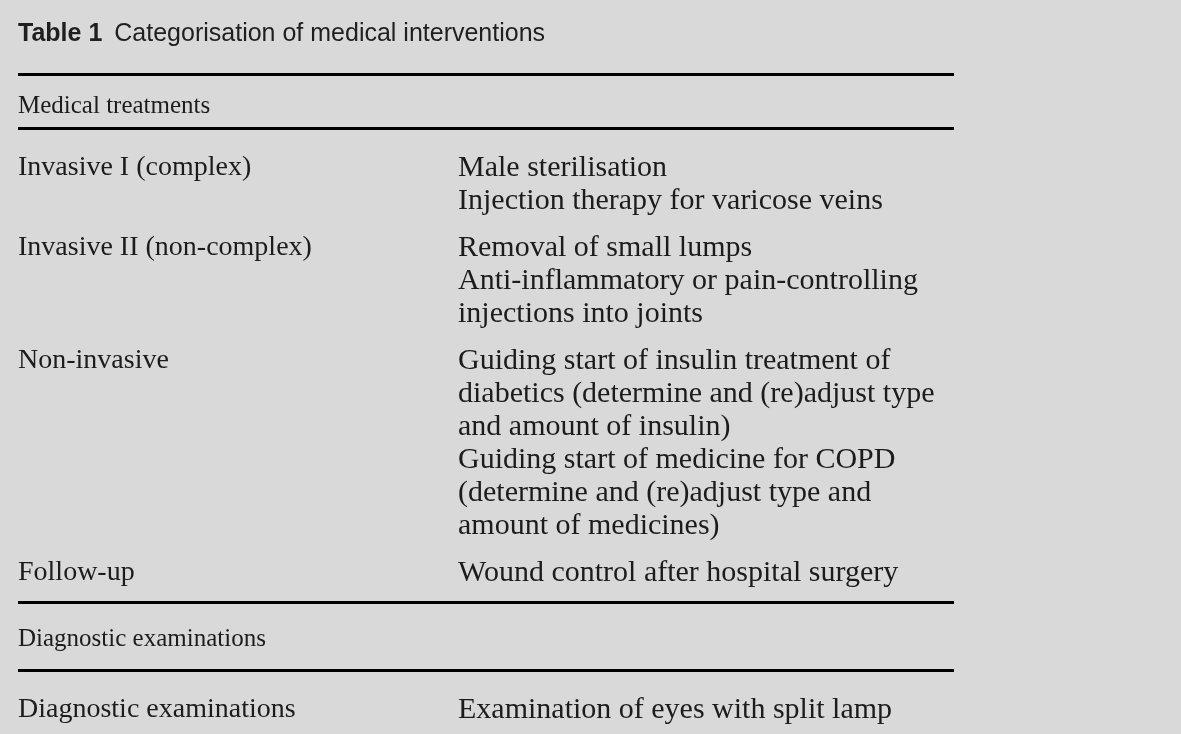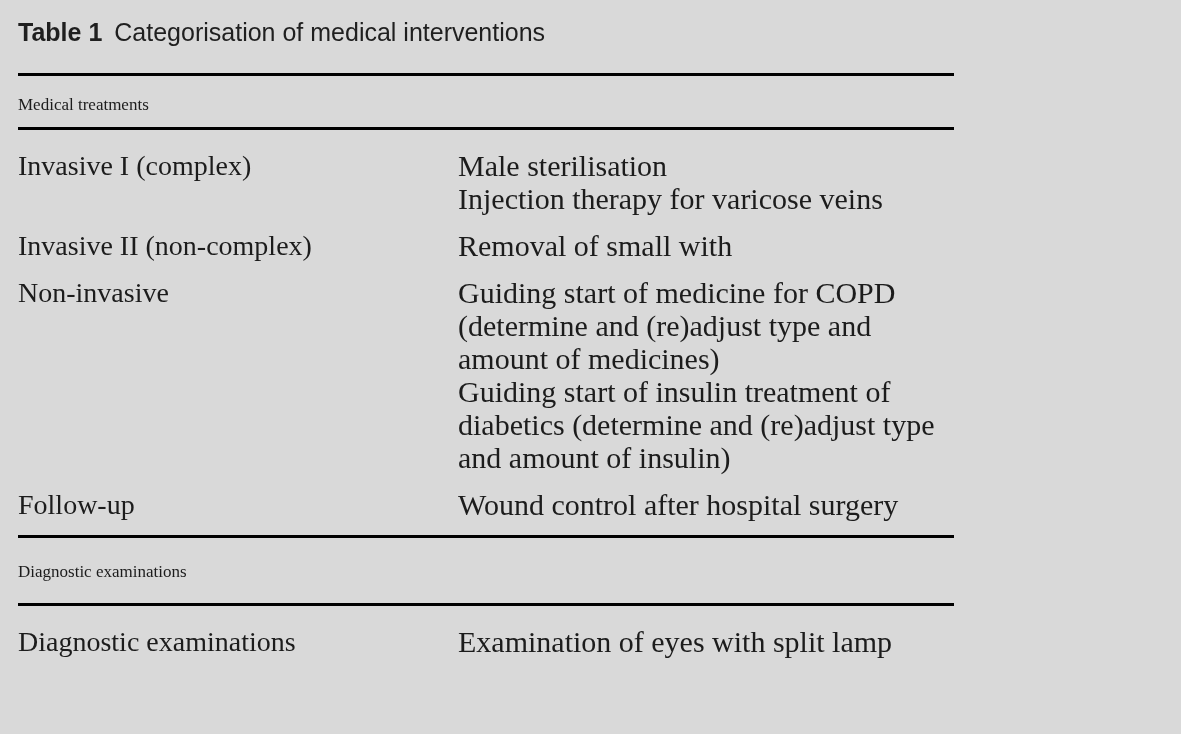--- a/index.html
+++ b/index.html
@@ -34,21 +34,21 @@
     margin-right: 12px;
   }
   
   .rule {
     height: 0;
     border-top: 3px solid #000;
   }
   .rule-top { margin-top: 25px; }
   
   .section-header {
-    font-size: 17px;
+    font-size: 25px;
     line-height: 33px;
     padding: 12px 0 6px 0;
   }
   .section-header-2 {
     padding: 17px 0 15px 0;
   }
   
   .tbody {
     padding-top: 19px;
   }
@@ -93,29 +93,30 @@
       <div class="col-category">Invasive I (complex)</div>
       <div class="col-items">
         <span class="item">Male sterilisation</span>
         <span class="item">Injection therapy for varicose veins</span>
       </div>
     </div>
 
     <div class="row">
       <div class="col-category">Invasive II (non-complex)</div>
       <div class="col-items">
-        <span class="item">Removal of small with</span>
+        <span class="item">Removal of small lumps</span>
+        <span class="item">Anti-inflammatory or pain-controlling injections into joints</span>
       </div>
     </div>
 
     <div class="row">
       <div class="col-category">Non-invasive</div>
       <div class="col-items">
+        <span class="item">Guiding start of insulin treatment of diabetics (determine and (re)adjust type and amount of insulin)</span>
         <span class="item">Guiding start of medicine for COPD (determine and (re)adjust type and amount of medicines)</span>
-        <span class="item">Guiding start of insulin treatment of diabetics (determine and (re)adjust type and amount of insulin)</span>
       </div>
     </div>
 
     <div class="row">
       <div class="col-category">Follow-up</div>
       <div class="col-items">
         <span class="item">Wound control after hospital surgery</span>
       </div>
     </div>
 

